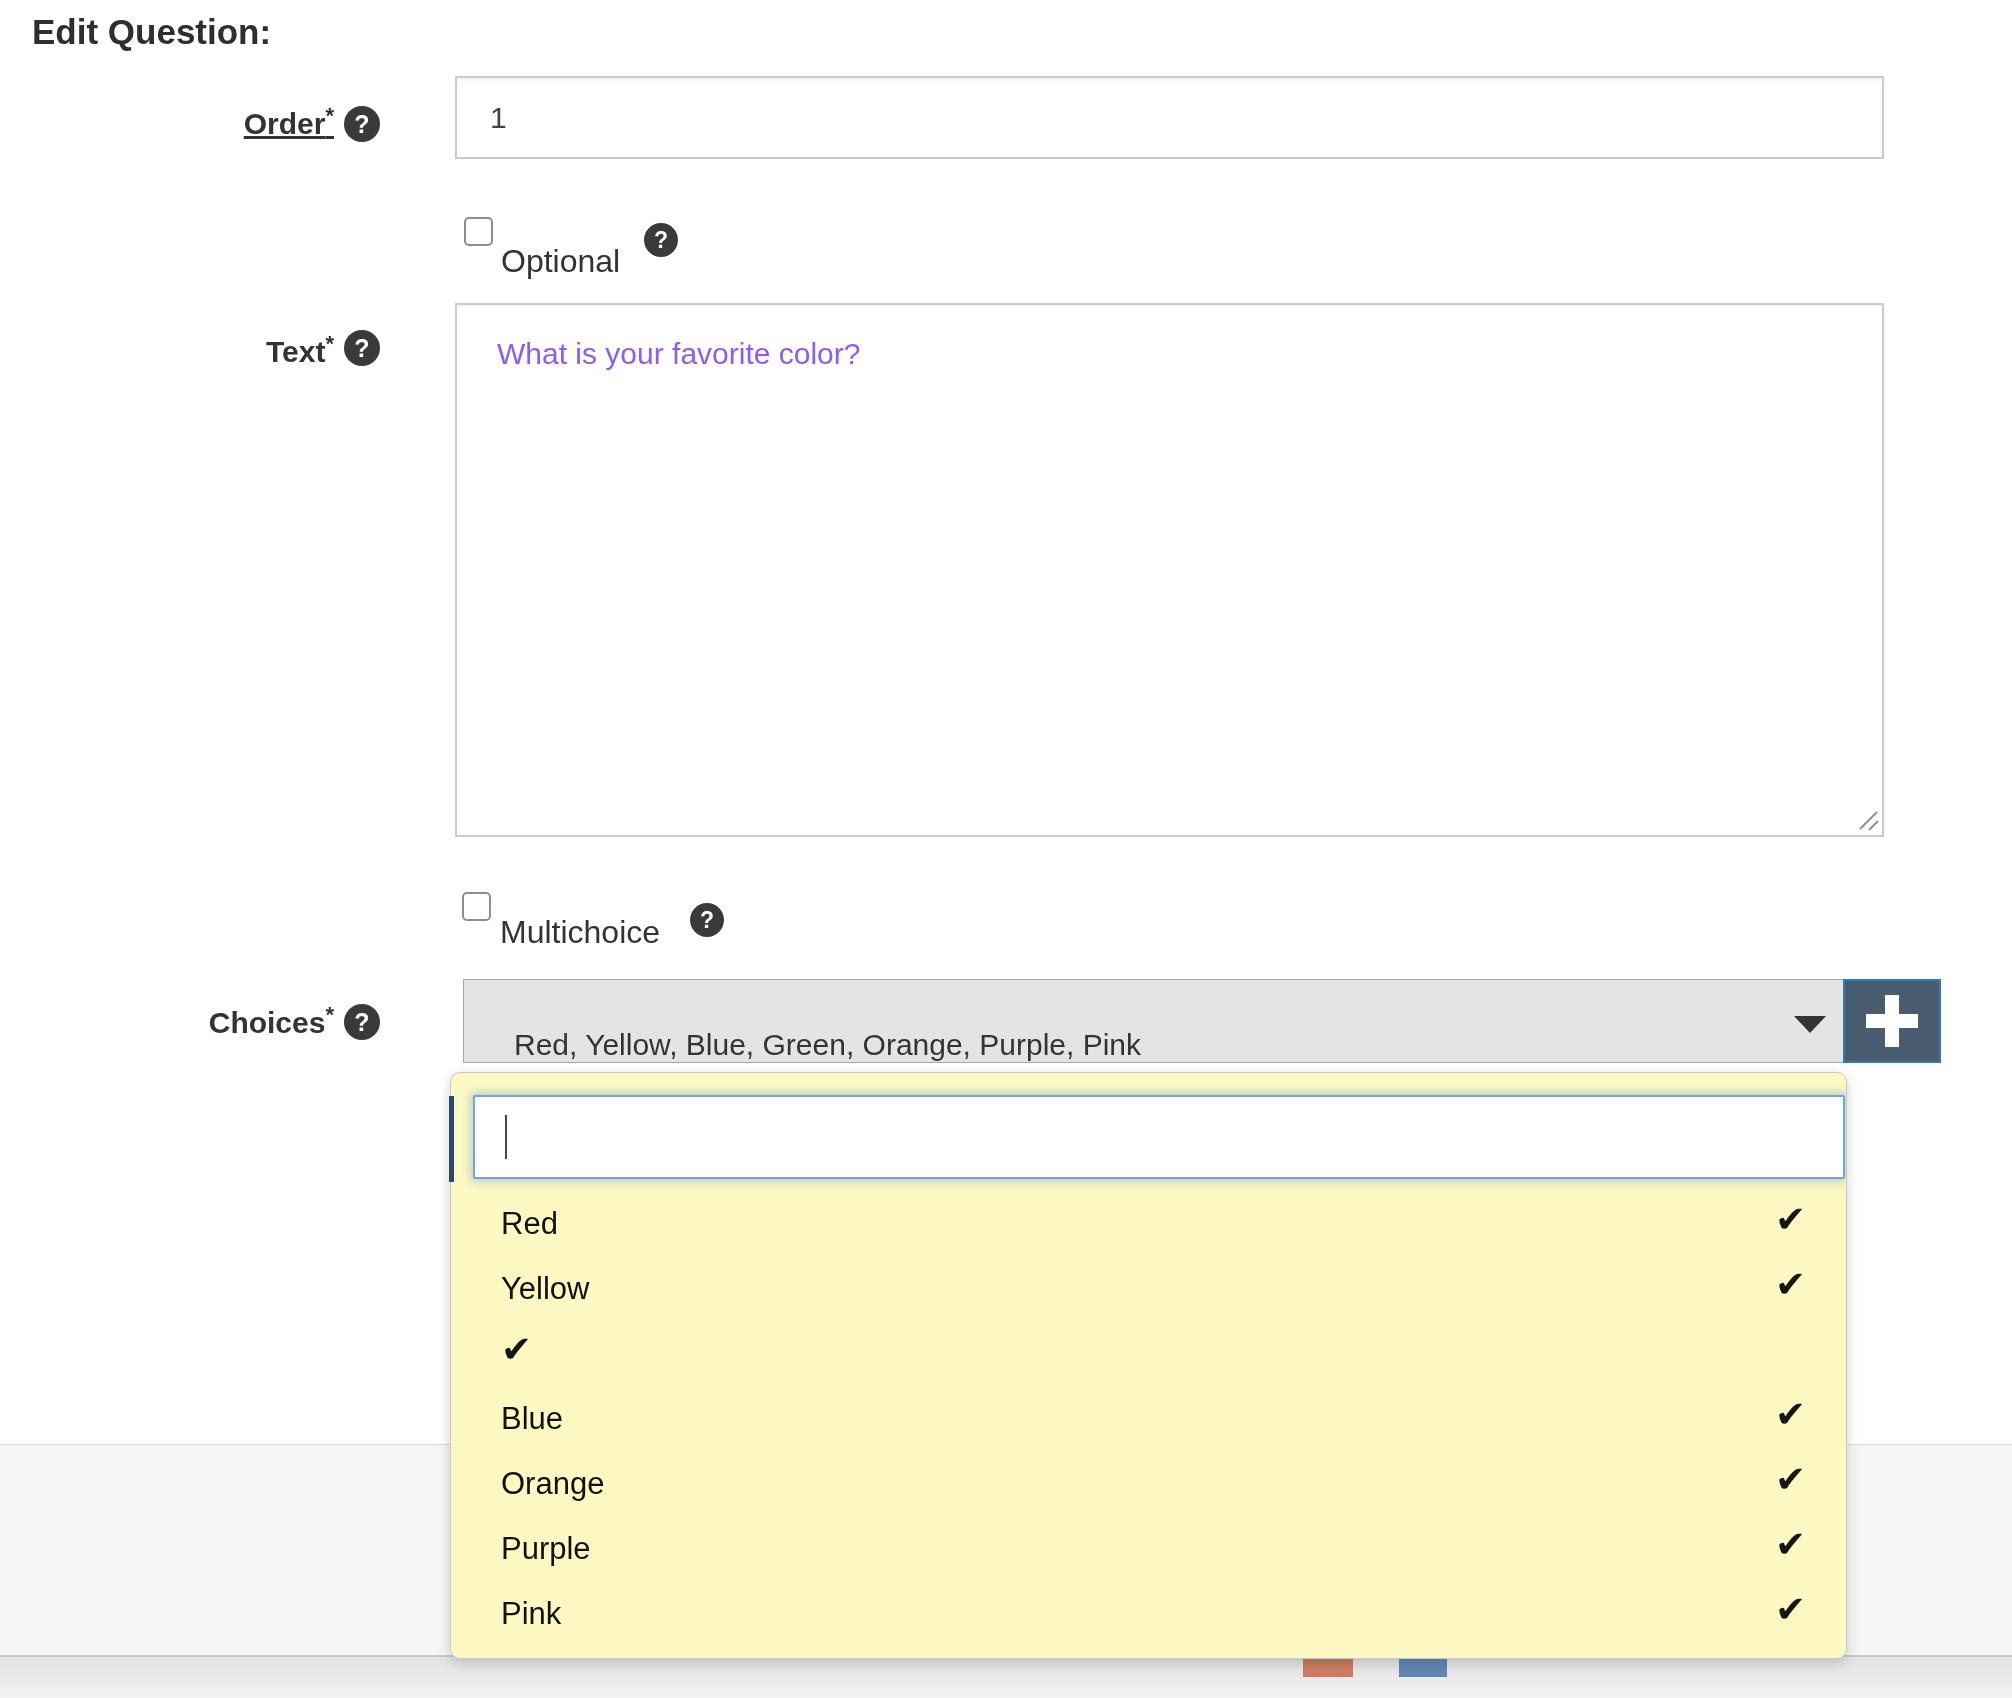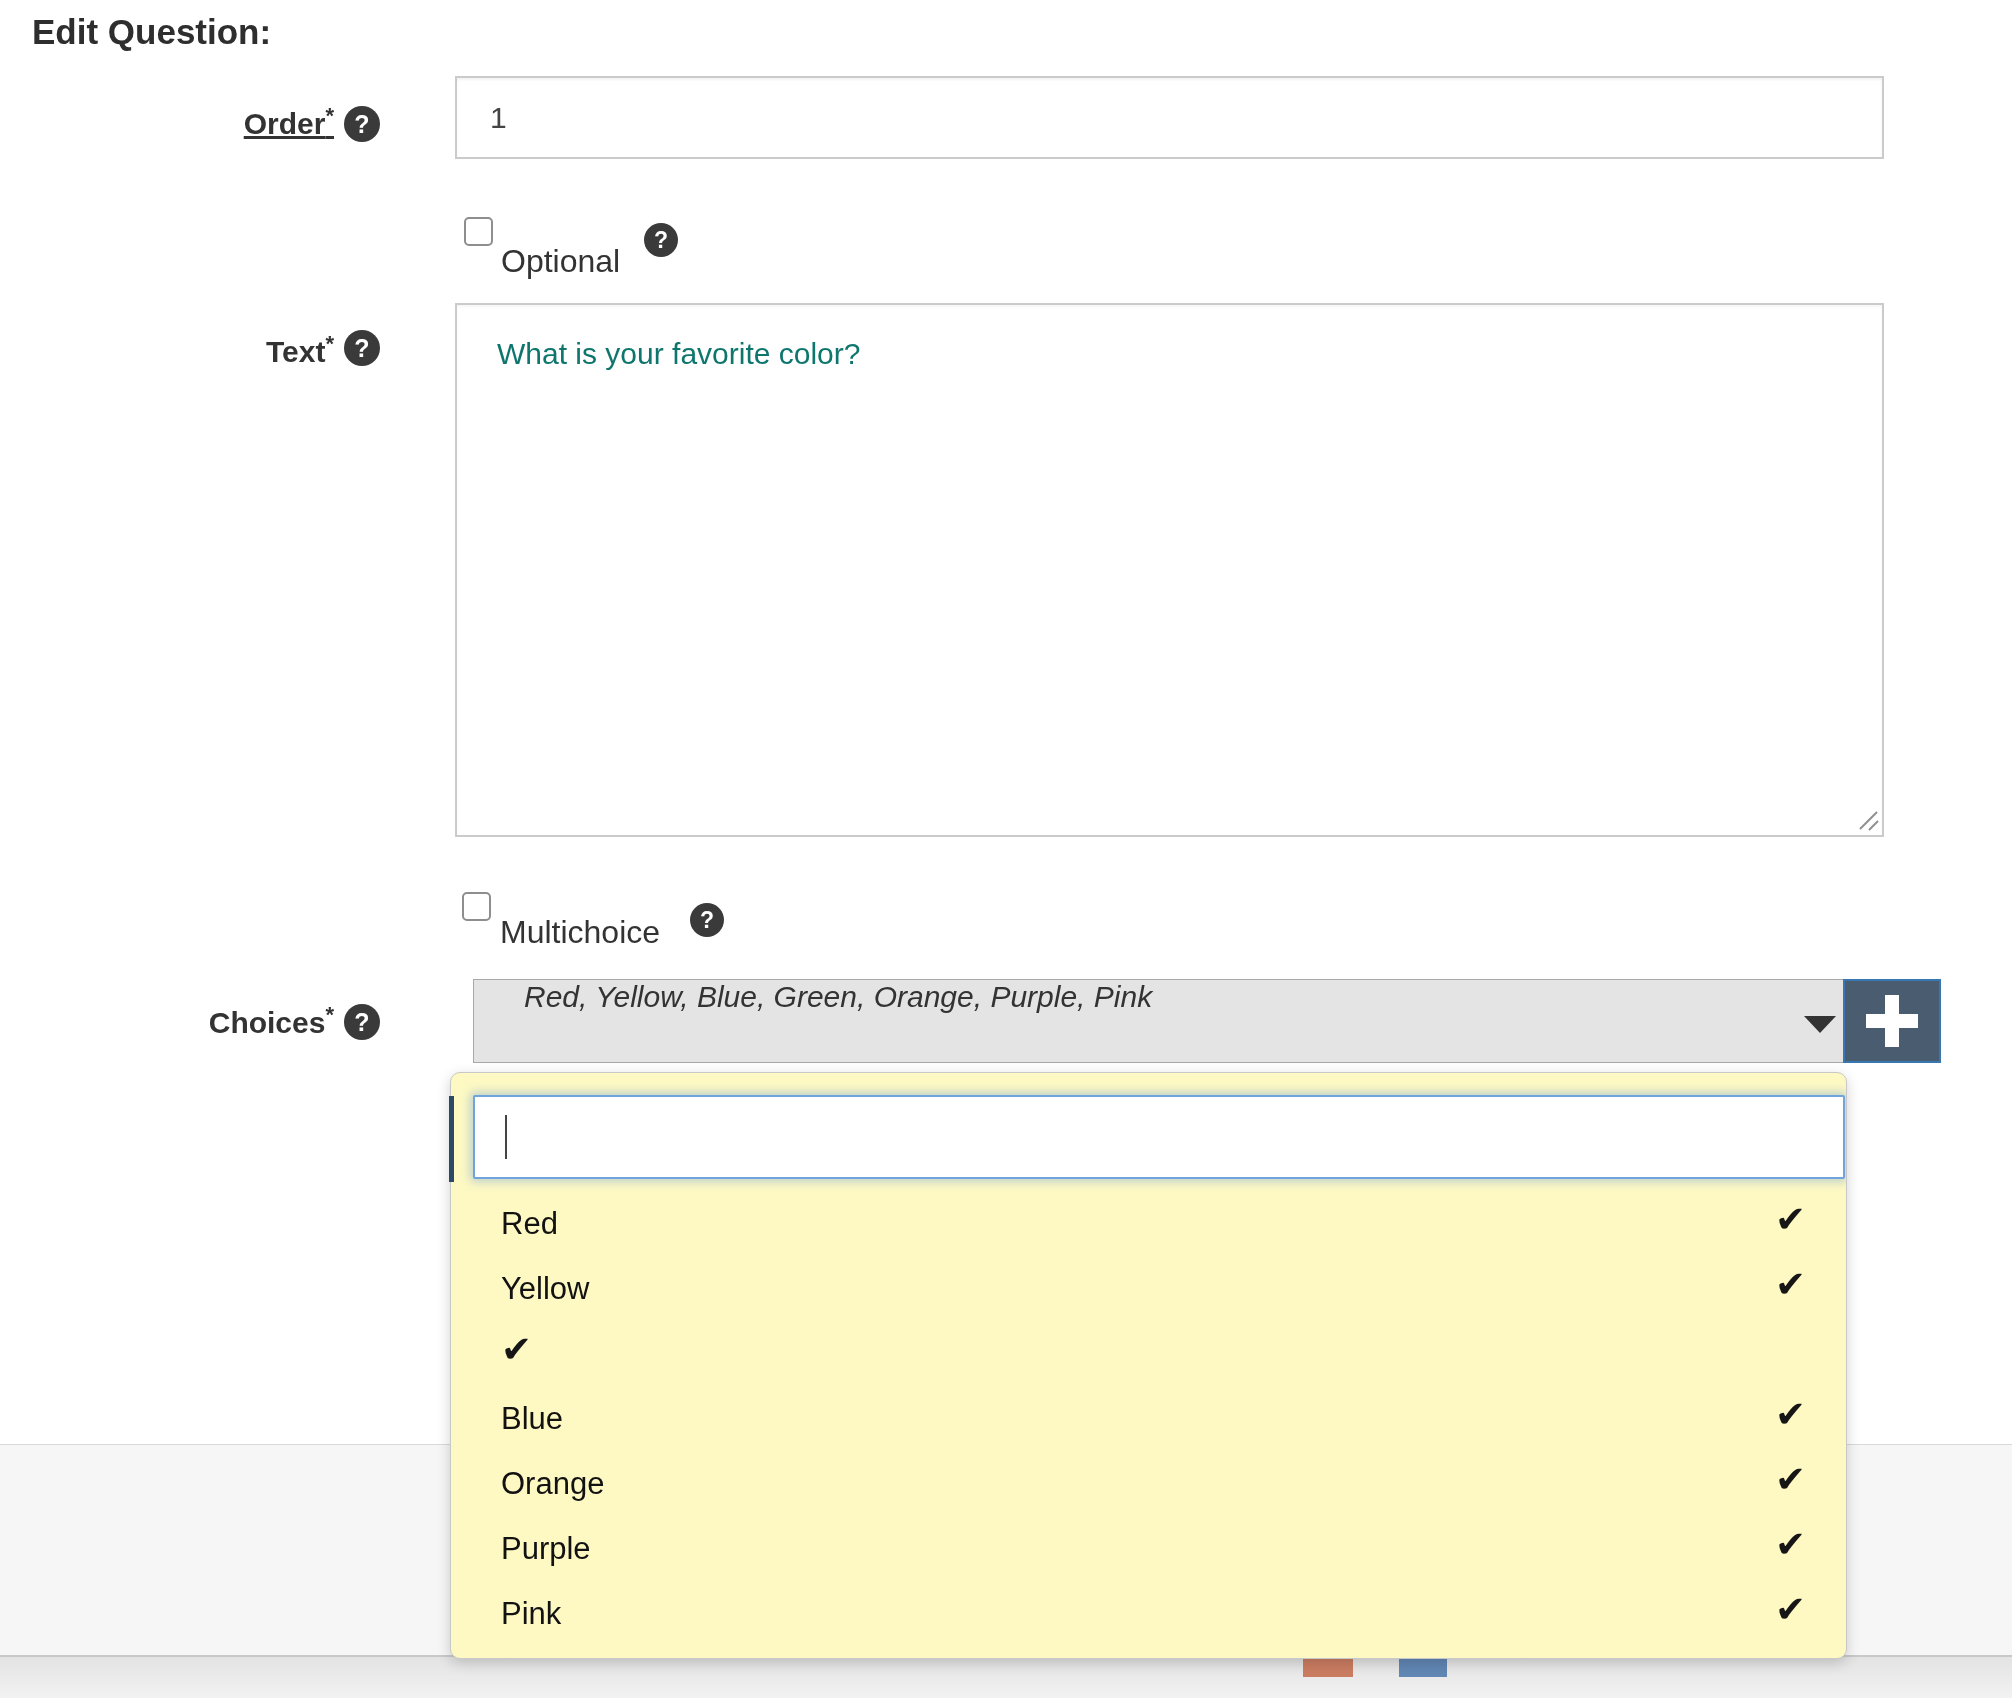--- a/index.html
+++ b/index.html
@@ -26,31 +26,31 @@
     display:flex;align-items:center;justify-content:center;z-index:4;cursor:pointer;}
   .help-icon.small{width:34px;height:34px;font-size:23px;}
   
   .text-input{position:absolute;left:455px;width:1429px;box-sizing:border-box;
     border:2px solid #cbcbcb;background:#fff;font-family:inherit;
     font-size:30px;color:#444;padding:0 20px 0 33px;z-index:4;
     box-shadow:inset 0 2px 3px rgba(0,0,0,0.05);}
   #order-input{top:76px;height:83px;}
   .question-textarea{position:absolute;left:455px;top:303px;width:1429px;height:534px;
     box-sizing:border-box;border:2px solid #cbcbcb;background:#fff;resize:none;
-    font-family:inherit;font-size:30px;color:#0f766e;padding:32px 30px 20px 40px;z-index:4;
+    font-family:inherit;font-size:30px;color:#8b5cf6;padding:32px 30px 20px 40px;z-index:4;
     box-shadow:inset 0 2px 3px rgba(0,0,0,0.04);}
   .resize-grip{position:absolute;left:1856px;top:808px;z-index:5;cursor:nwse-resize;}
   .checkbox{position:absolute;appearance:none;-webkit-appearance:none;margin:0;
     width:29px;height:29px;border:2px solid #8e8e8e;border-radius:5px;background:#fff;z-index:4;cursor:pointer;}
   .check-label{position:absolute;font-size:32px;color:#333;z-index:4;margin-top:28px;}
   
-  .choices-select{position:absolute;left:473px;top:979px;width:1396px;height:84px;
+  .choices-select{position:absolute;left:463px;top:979px;width:1396px;height:84px;
     box-sizing:border-box;background:#e4e4e4;border:1px solid #a8a8a8;
-    display:flex;align-items:flex-start;padding-left:50px;font-size:30px;color:#333;
-    z-index:4;cursor:pointer;font-style:italic;}
+    display:flex;align-items:flex-end;padding-left:50px;font-size:30px;color:#333;
+    z-index:4;cursor:pointer;}
   .caret-down{position:absolute;right:32px;top:36px;width:0;height:0;
     border-left:16px solid transparent;border-right:16px solid transparent;
     border-top:17px solid #333;}
   .add-button{position:absolute;left:1843px;top:979px;width:98px;height:84px;
     box-sizing:border-box;background:#4a5c70;border:2px solid #3778b3;z-index:4;cursor:pointer;}
   .plus-icon{position:absolute;left:50%;top:50%;transform:translate(-50%,-50%);width:52px;height:52px;}
   .plus-icon::before{content:"";position:absolute;left:0;top:19px;width:52px;height:14px;background:#fff;}
   .plus-icon::after{content:"";position:absolute;left:19px;top:0;width:14px;height:52px;background:#fff;}
   
   .select-edge-fragment{position:absolute;left:449px;top:1096px;width:5px;height:86px;

